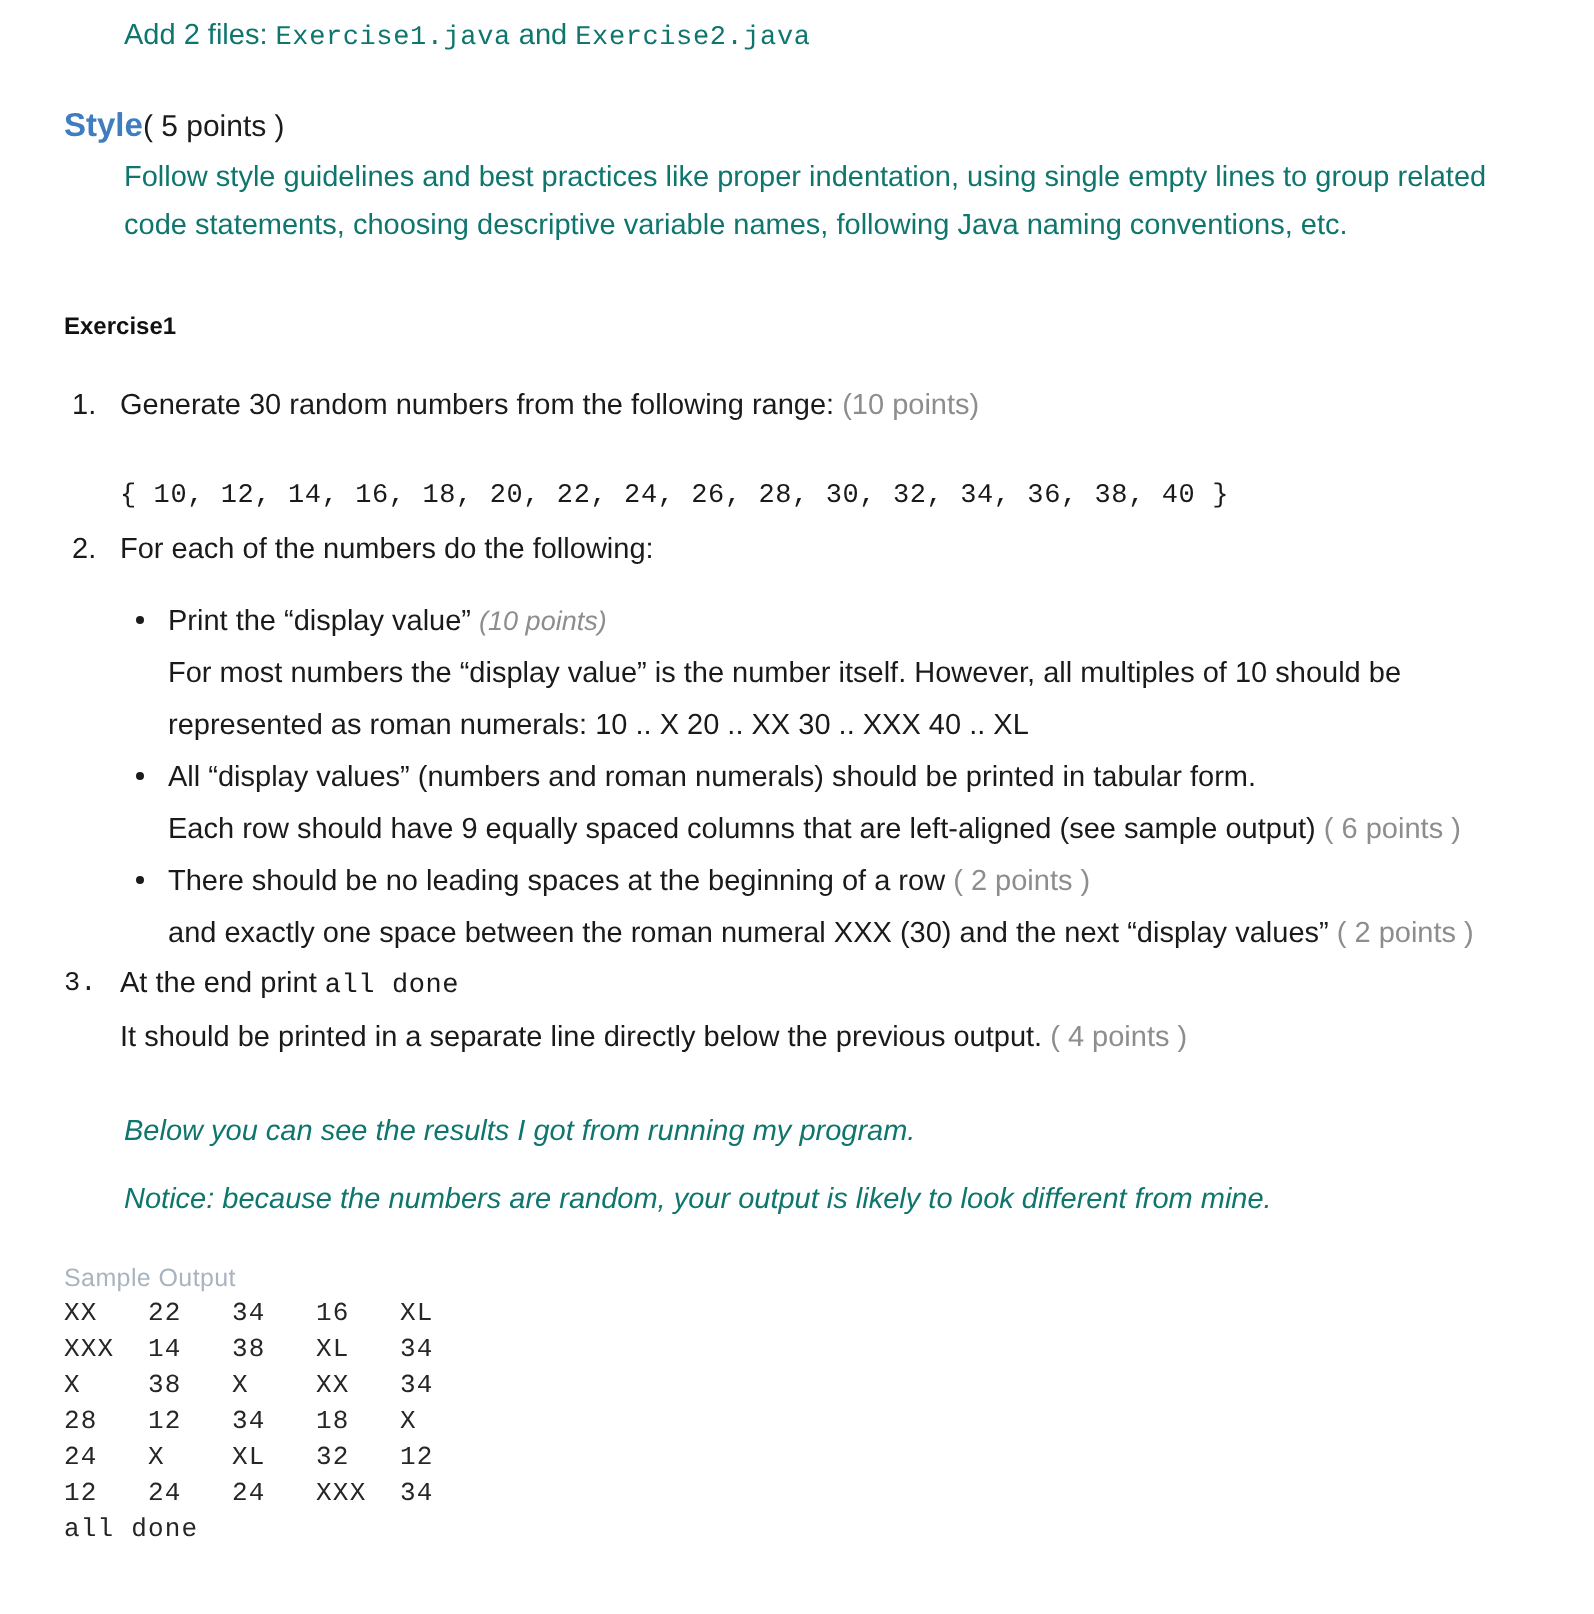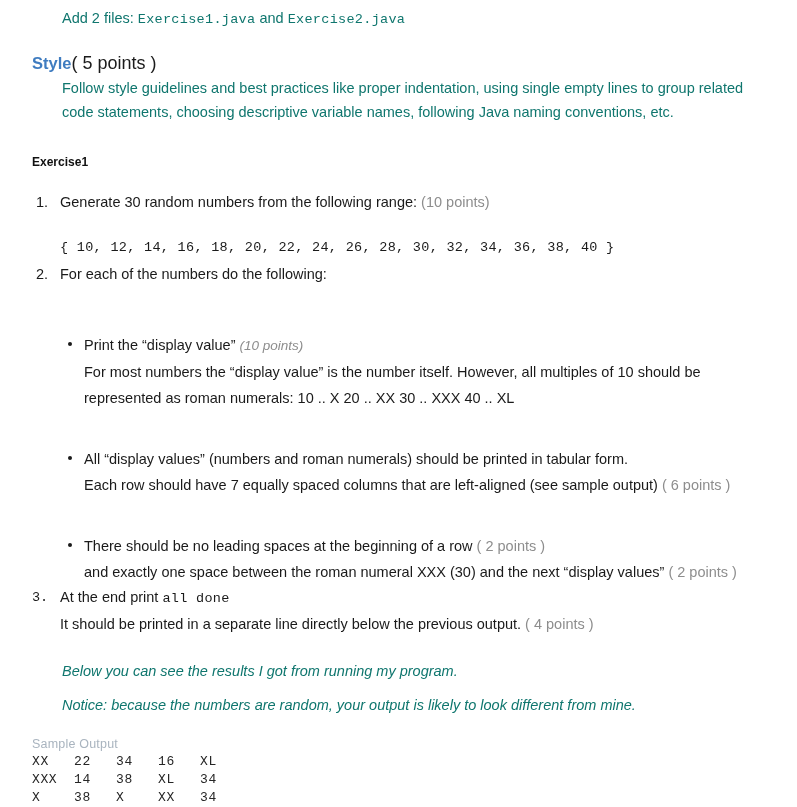--- a/index.html
+++ b/index.html
@@ -53,21 +53,21 @@
   
   .h-style {
     font-size: 16.5px;
     font-weight: bold;
     color: #3f7cc0;
     line-height: 26px;
   }
   .h-style .suffix {
     color: #1b1b1b;
     font-weight: normal;
-    font-size: 18px;
+    font-size: 15px;
   }
   .h-ex {
     font-size: 12px;
     font-weight: bold;
     color: #111111;
     line-height: 24px;
   }
 
   
   .sp-10 { height: 10px; }
@@ -117,21 +117,20 @@
   .blist {
     margin: 0;
     padding: 0;
     list-style: none;
   }
   .bitem {
     position: relative;
     padding-left: 52px;
     font-size: 14.5px;
     line-height: 26px;
-    margin-top: 35px;
   }
   .bitem > .dot {
     position: absolute;
     left: 36px;
     top: 10px;
     width: 4px;
     height: 4px;
     border-radius: 50%;
     background: #1b1b1b;
   }
@@ -211,21 +210,21 @@
       <li class="bcont">For most numbers the “display value” is the number itself. However, all multiples of 10 should be</li>
       <li class="bcont">
         <span>represented as roman numerals:  </span><span>10 .. X    20 .. XX    30 .. XXX    40 .. XL</span>
       </li>
 
       <li class="bitem">
         <span class="dot"></span>
         <span>All “display values” (numbers and roman numerals) should be printed in tabular form.</span>
       </li>
       <li class="bcont">
-        <span>Each row should have 7 equally spaced columns that are left-aligned (see sample output)</span>
+        <span>Each row should have 9 equally spaced columns that are left-aligned (see sample output)</span>
         <span class="pts">( 6 points )</span>
       </li>
 
       <li class="bitem">
         <span class="dot"></span>
         <span>There should be no leading spaces at the beginning of a row</span>
         <span class="pts">( 2 points )</span>
       </li>
       <li class="bcont">
         <span>and exactly one space between the roman numeral XXX (30) and the next “display values”</span>

